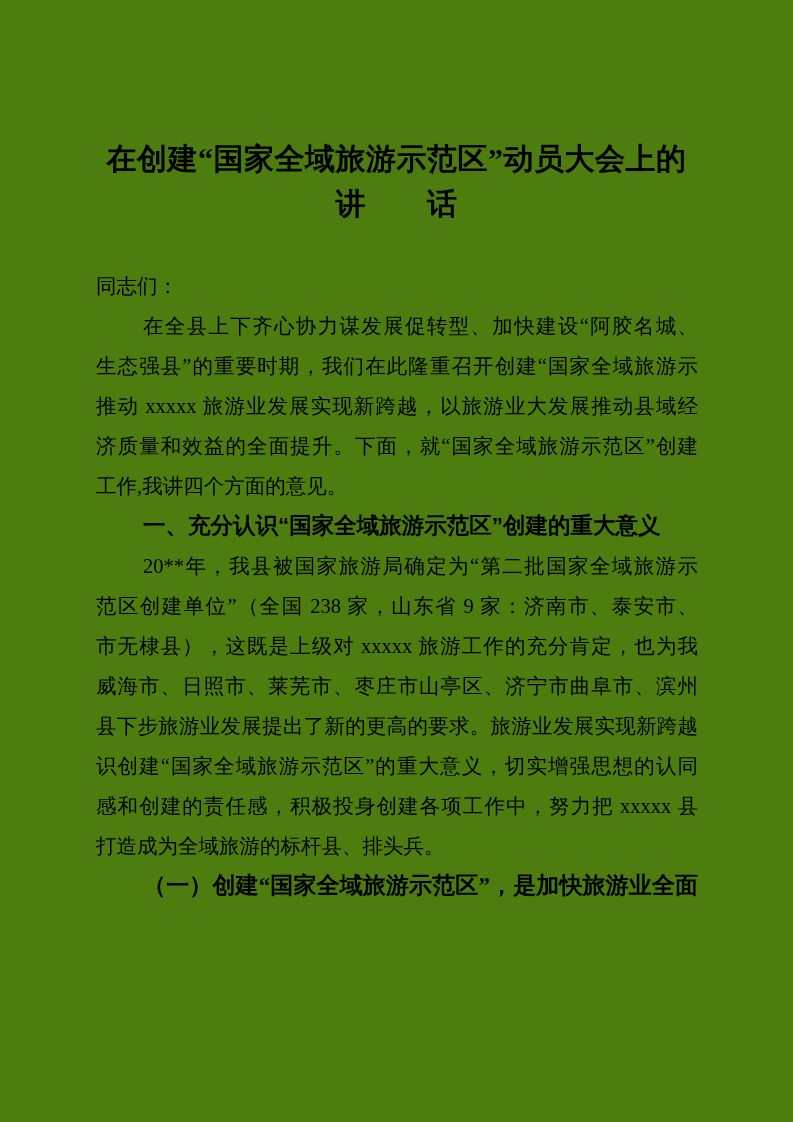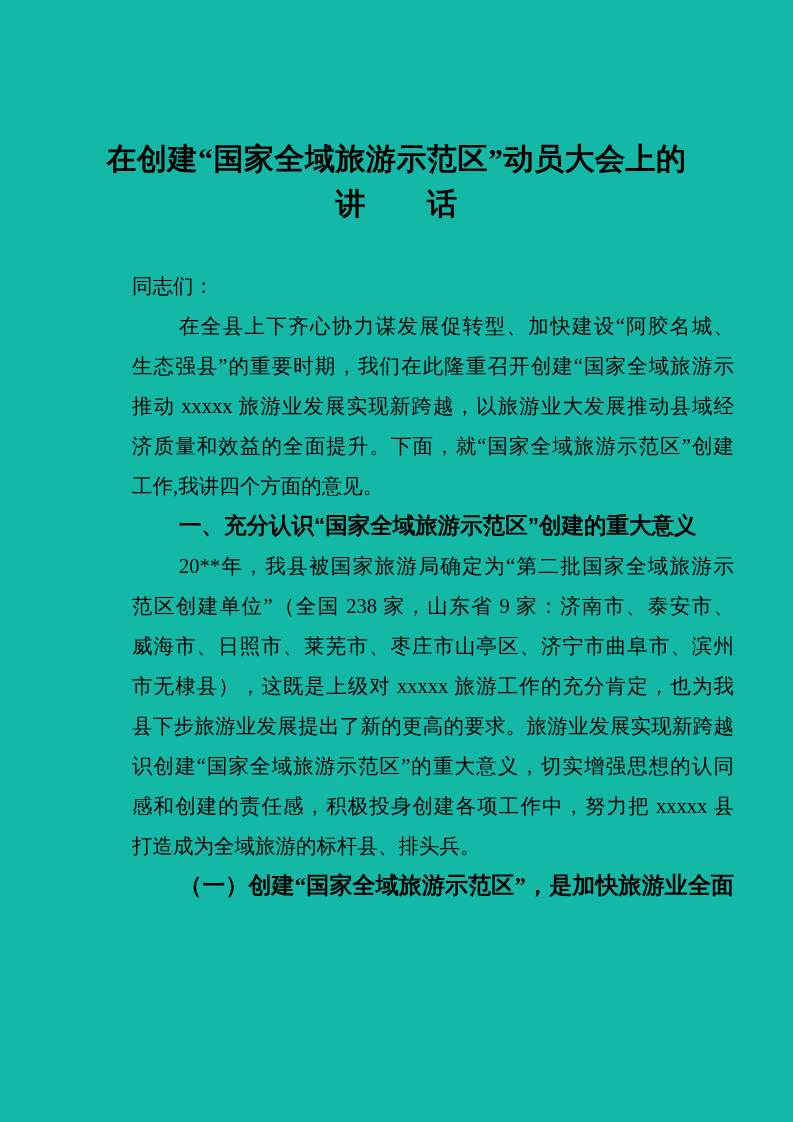--- a/index.html
+++ b/index.html
@@ -4,21 +4,21 @@
 <style>
   html, body {
     margin: 0;
     padding: 0;
     background: #ffffff;
   }
   .page {
     position: relative;
     width: 793px;
     height: 1122px;
-    background: #14b8a6;
+    background: #4d7c0f;
     color: #000000;
     font-family: "Liberation Serif", serif;
     overflow: hidden;
   }
   .doc-title {
     position: absolute;
     left: 0;
     top: 136px;
     width: 793px;
     text-align: center;
@@ -26,21 +26,20 @@
     line-height: 45px;
     font-weight: bold;
     letter-spacing: 0.5px;
     font-family: "Liberation Serif", serif;
   }
   .doc-body {
     position: absolute;
     left: 96px;
     top: 266px;
     width: 602px;
-    margin-left: 36px;
   }
   .ln {
     height: 40px;
     line-height: 40px;
     font-size: 20.5px;
     text-align: justify;
     overflow: hidden;
   }
   .stretch {
     text-align-last: justify;
@@ -72,22 +71,22 @@
   <div class="doc-body">
     <div class="ln">同志们：</div>
     <div class="ln indent stretch">在全县上下齐心协力谋发展促转型、加快建设“阿胶名城、</div>
     <div class="ln stretch">生态强县”的重要时期，我们在此隆重召开创建“国家全域旅游示</div>
     <div class="ln stretch">推动 xxxxx 旅游业发展实现新跨越，以旅游业大发展推动县域经</div>
     <div class="ln stretch">济质量和效益的全面提升。下面，就“国家全域旅游示范区”创建</div>
     <div class="ln">工作,我讲四个方面的意见。</div>
     <div class="ln h1 indent">一、充分认识“国家全域旅游示范区”创建的重大意义</div>
     <div class="ln indent stretch">20**年，我县被国家旅游局确定为“第二批国家全域旅游示</div>
     <div class="ln stretch">范区创建单位”（全国 238 家，山东省 9 家：济南市、泰安市、</div>
+    <div class="ln stretch">市无棣县），这既是上级对 xxxxx 旅游工作的充分肯定，也为我</div>
     <div class="ln stretch">威海市、日照市、莱芜市、枣庄市山亭区、济宁市曲阜市、滨州</div>
-    <div class="ln stretch">市无棣县），这既是上级对 xxxxx 旅游工作的充分肯定，也为我</div>
     <div class="ln stretch">县下步旅游业发展提出了新的更高的要求。旅游业发展实现新跨越</div>
     <div class="ln stretch">识创建“国家全域旅游示范区”的重大意义，切实增强思想的认同</div>
     <div class="ln stretch">感和创建的责任感，积极投身创建各项工作中，努力把 xxxxx 县</div>
     <div class="ln">打造成为全域旅游的标杆县、排头兵。</div>
     <div class="ln h2 indent stretch">（一）创建“国家全域旅游示范区”，是加快旅游业全面转</div>
   </div>
 
 </div>
 
 </body></html>

